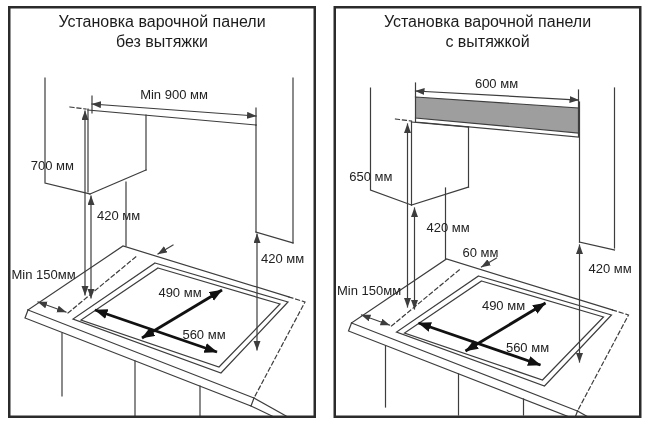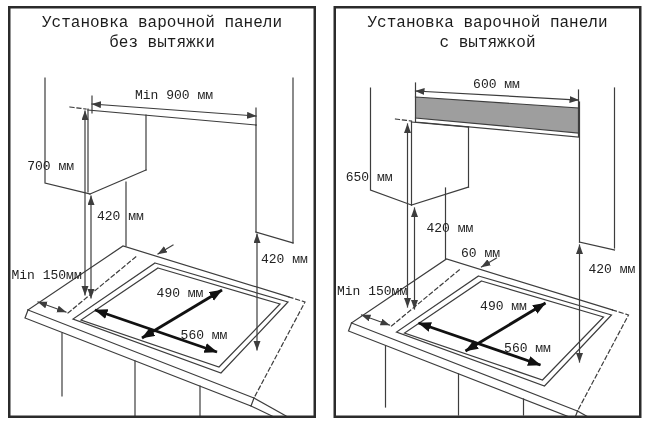--- a/index.html
+++ b/index.html
@@ -1,17 +1,17 @@
 <!DOCTYPE html>
 <html><head>
 <meta charset="utf-8">
 <style>
   html,body{margin:0;padding:0;background:#ffffff;}
   .stage{position:relative;width:650px;height:424px;background:#ffffff;overflow:hidden;
-         font-family:Liberation Mono, monospace;}
+         font-family:Liberation Sans, sans-serif;}
   .panel{position:absolute;top:6px;}
   .panel.left{left:8px;}
   .panel.right{left:333px;}
   .ln{stroke:#3d3d3d;stroke-width:1.2;fill:none;stroke-linecap:square;}
   .dash{stroke-dasharray:4 3;}
   .thk{stroke:#111111;stroke-width:2.8;fill:none;}
   .brd{fill:none;stroke:#2b2b2b;stroke-width:2.5;}
   .t{font-size:16px;fill:#1c1c1c;}
   .d{font-size:13px;fill:#222222;}
   .mid{text-anchor:middle;}

